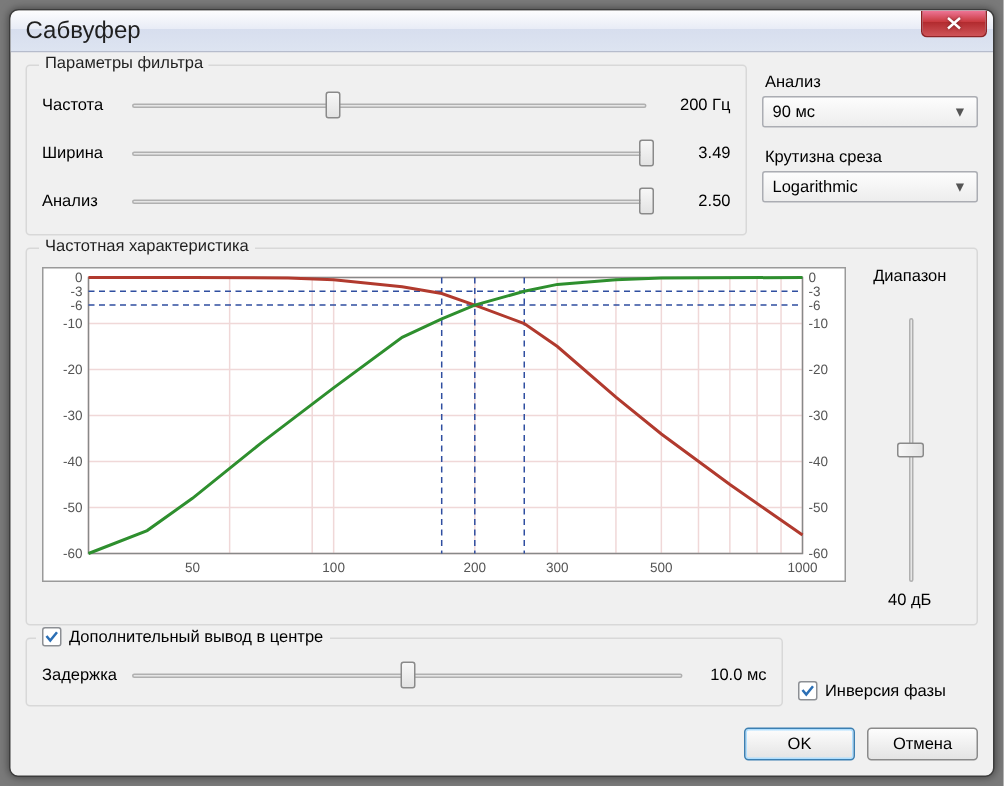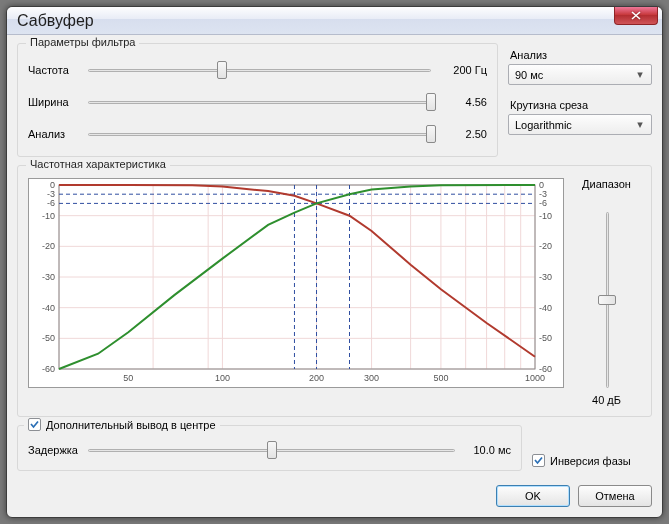--- a/index.html
+++ b/index.html
@@ -164,21 +164,21 @@
           </div>
           <span class="param-value">200 Гц</span>
         </div>
 
         <div class="param-row">
           <span class="param-label">Ширина</span>
           <div class="hslider">
             <div class="track"></div>
             <div class="thumb" id="thumb-width" style="left: 100%;"></div>
           </div>
-          <span class="param-value">4.56</span>
+          <span class="param-value">3.49</span>
         </div>
 
         <div class="param-row">
           <span class="param-label">Анализ</span>
           <div class="hslider">
             <div class="track"></div>
             <div class="thumb" id="thumb-gamma" style="left: 100%;"></div>
           </div>
           <span class="param-value">2.50</span>
         </div>

